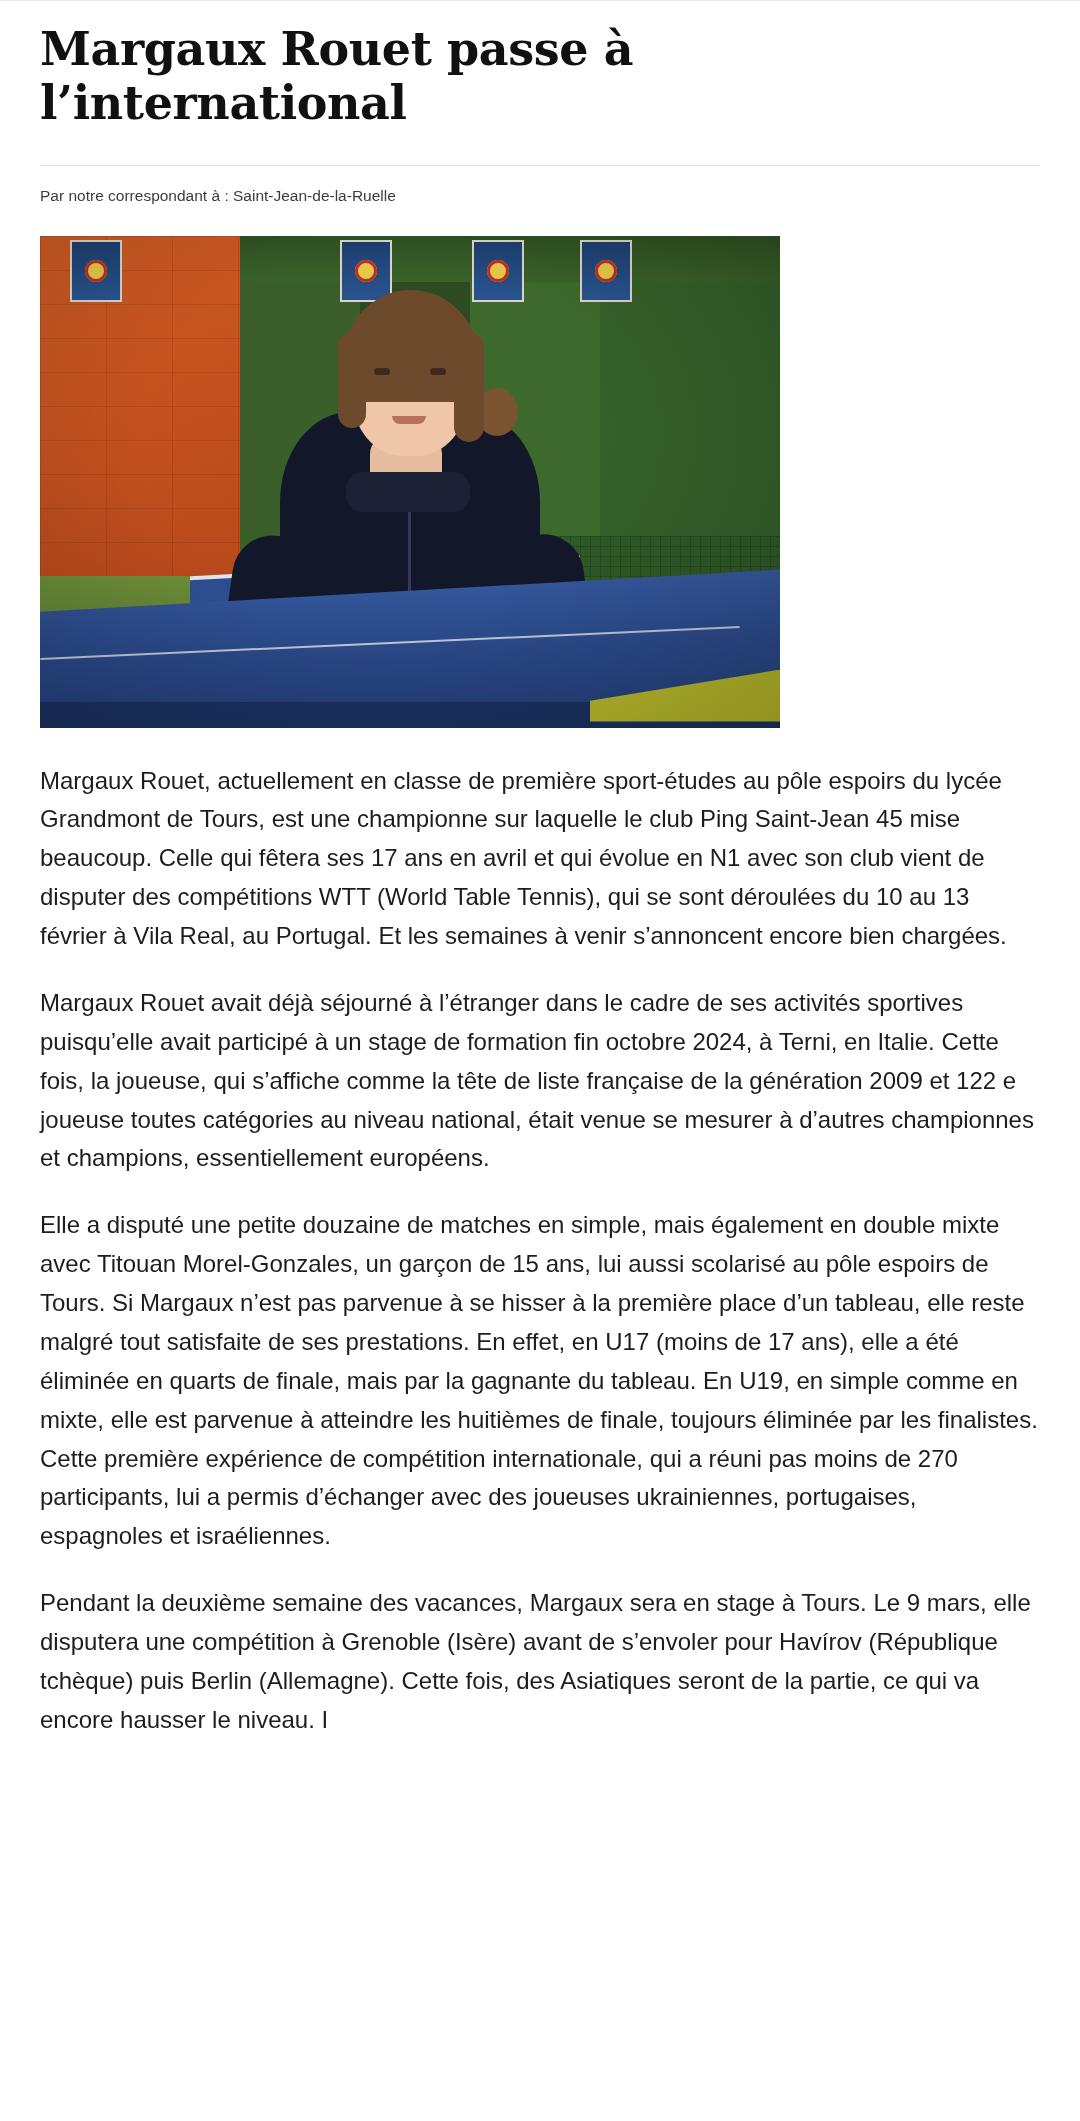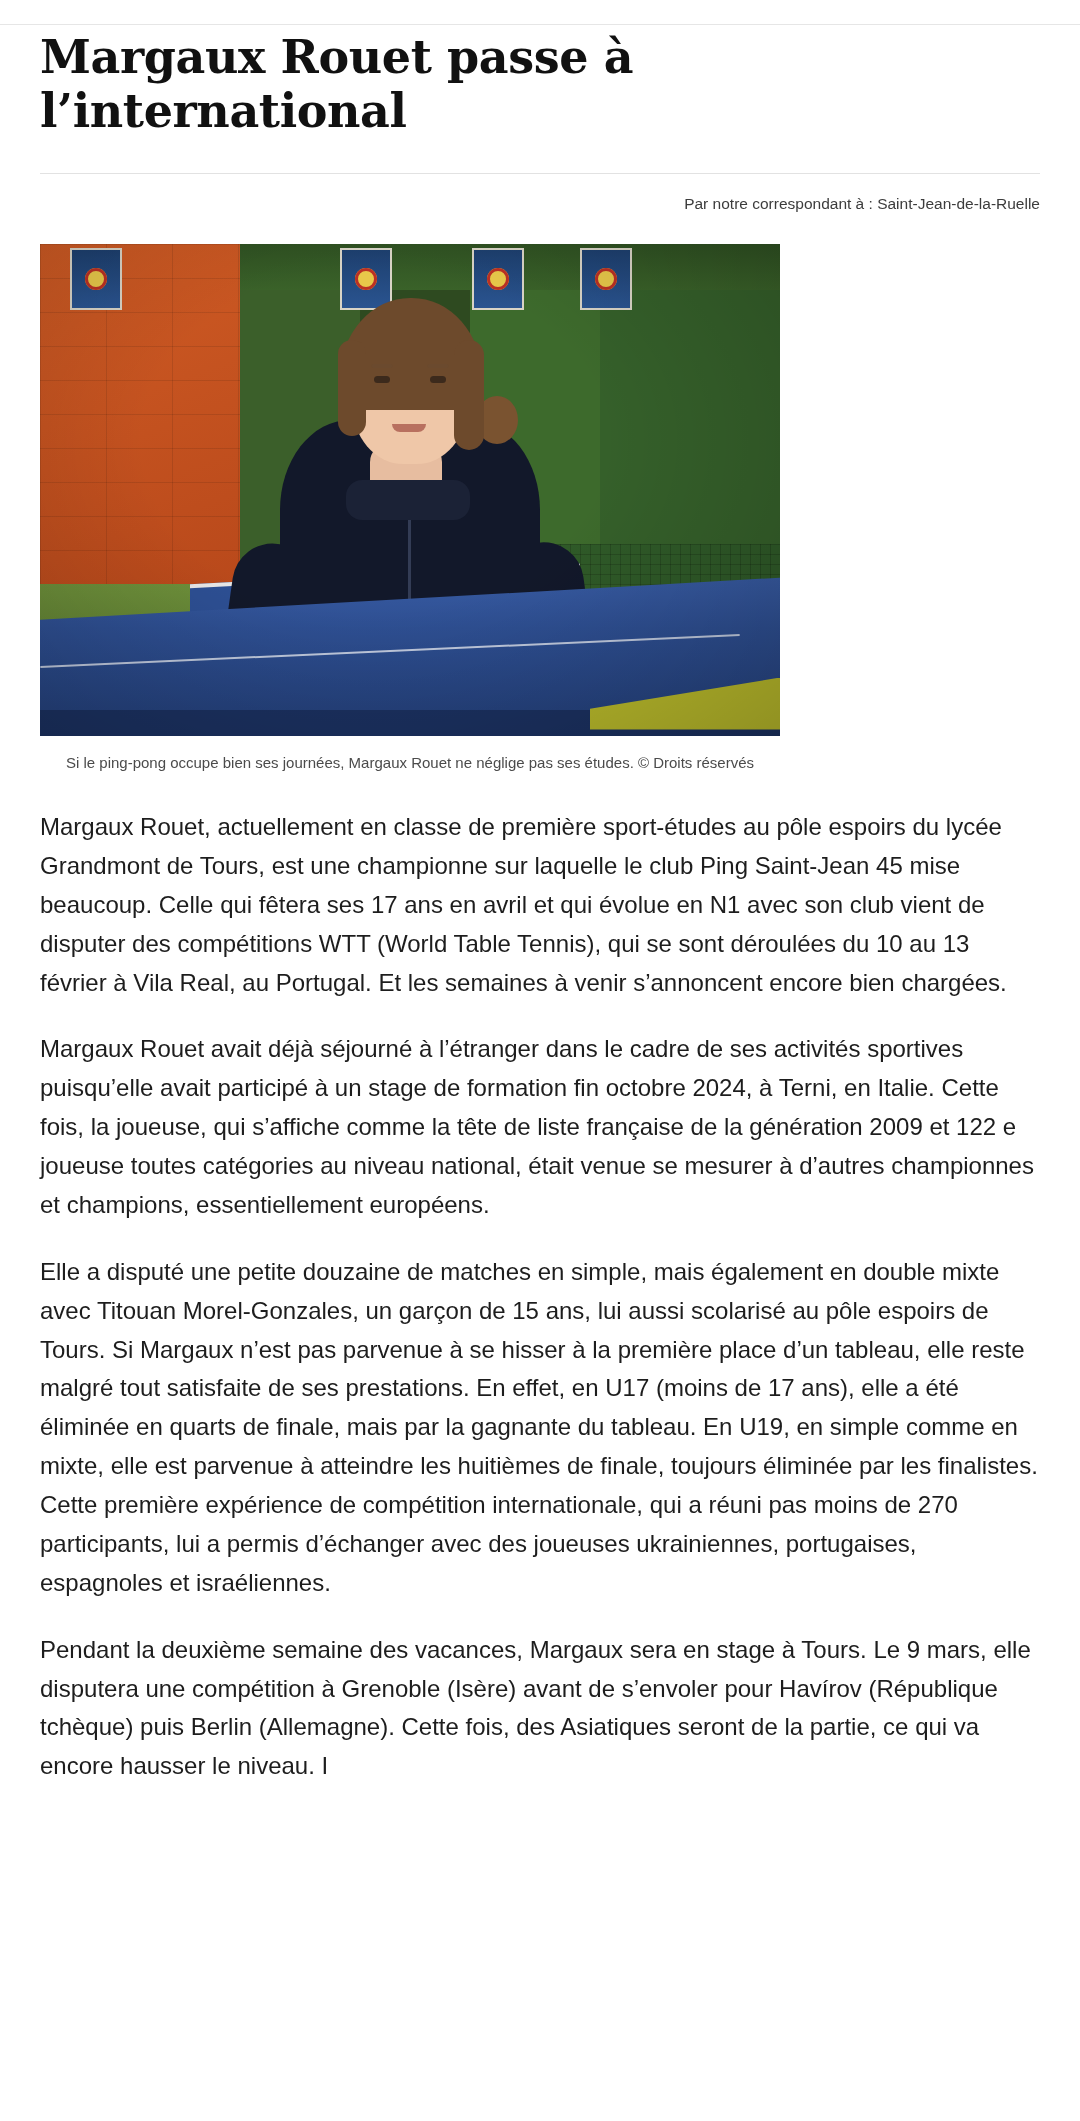--- a/index.html
+++ b/index.html
@@ -19,39 +19,37 @@
     padding: 0;
   }
   .top-rule {
     position: absolute;
     top: 0; left: 0;
     width: 1080px;
     height: 1px;
     background: #e6e6e6;
   }
   .article {
-    padding: 6px 40px 30px 40px;
-    margin-top: 24px;
+    padding: 22px 40px 30px 40px;
   }
   h1.headline {
     font-family: "DejaVu Serif", "Liberation Serif", serif;
     font-size: 46px;
     line-height: 1.18;
     font-weight: 700;
     letter-spacing: -0.4px;
     margin: 0 0 34px 0;
     color: #111111;
     max-width: 720px;
   }
   .byline-block {
     border-top: 1px solid #e2e2e2;
     padding-top: 18px;
     margin-bottom: 28px;
     max-width: 1000px;
-    text-align: right;
   }
   .byline {
     font-size: 15.5px;
     color: #3c3c3c;
     line-height: 1.55;
     margin: 0;
   }
   .published {
     font-size: 15.5px;
     color: #3c3c3c;
@@ -360,21 +358,20 @@
         <div class="eye eye-l"></div>
         <div class="eye eye-r"></div>
         <div class="mouth"></div>
 
         <div class="front-table"></div>
         <div class="front-table-line"></div>
         <div class="front-edge"></div>
         <div class="table-yellow"></div>
         <div class="photo-shade"></div>
       </div>
-      <figcaption class="caption">Si le ping-pong occupe bien ses journées, Margaux Rouet ne néglige pas ses études. © Droits réservés</figcaption>
     </figure>
 
     <div class="body-text">
       <p>Margaux Rouet, actuellement en classe de première sport-études au pôle espoirs du lycée Grandmont de Tours, est une championne sur laquelle le club Ping Saint-Jean 45 mise beaucoup. Celle qui fêtera ses 17 ans en avril et qui évolue en N1 avec son club vient de disputer des compétitions WTT (World Table Tennis), qui se sont déroulées du 10 au 13 février à Vila Real, au Portugal. Et les semaines à venir s’annoncent encore bien chargées.</p>
       <p>Margaux Rouet avait déjà séjourné à l’étranger dans le cadre de ses activités sportives puisqu’elle avait participé à un stage de formation fin octobre 2024, à Terni, en Italie. Cette fois, la joueuse, qui s’affiche comme la tête de liste française de la génération 2009 et 122 e joueuse toutes catégories au niveau national, était venue se mesurer à d’autres championnes et champions, essentiellement européens.</p>
       <p>Elle a disputé une petite douzaine de matches en simple, mais également en double mixte avec Titouan Morel-Gonzales, un garçon de 15 ans, lui aussi scolarisé au pôle espoirs de Tours. Si Margaux n’est pas parvenue à se hisser à la première place d’un tableau, elle reste malgré tout satisfaite de ses prestations. En effet, en U17 (moins de 17 ans), elle a été éliminée en quarts de finale, mais par la gagnante du tableau. En U19, en simple comme en mixte, elle est parvenue à atteindre les huitièmes de finale, toujours éliminée par les finalistes. Cette première expérience de compétition internationale, qui a réuni pas moins de 270 participants, lui a permis d’échanger avec des joueuses ukrainiennes, portugaises, espagnoles et israéliennes.</p>
       <p>Pendant la deuxième semaine des vacances, Margaux sera en stage à Tours. Le 9 mars, elle disputera une compétition à Grenoble (Isère) avant de s’envoler pour Havírov (République tchèque) puis Berlin (Allemagne). Cette fois, des Asiatiques seront de la partie, ce qui va encore hausser le niveau.  I</p>
     </div>
 
   </div>

